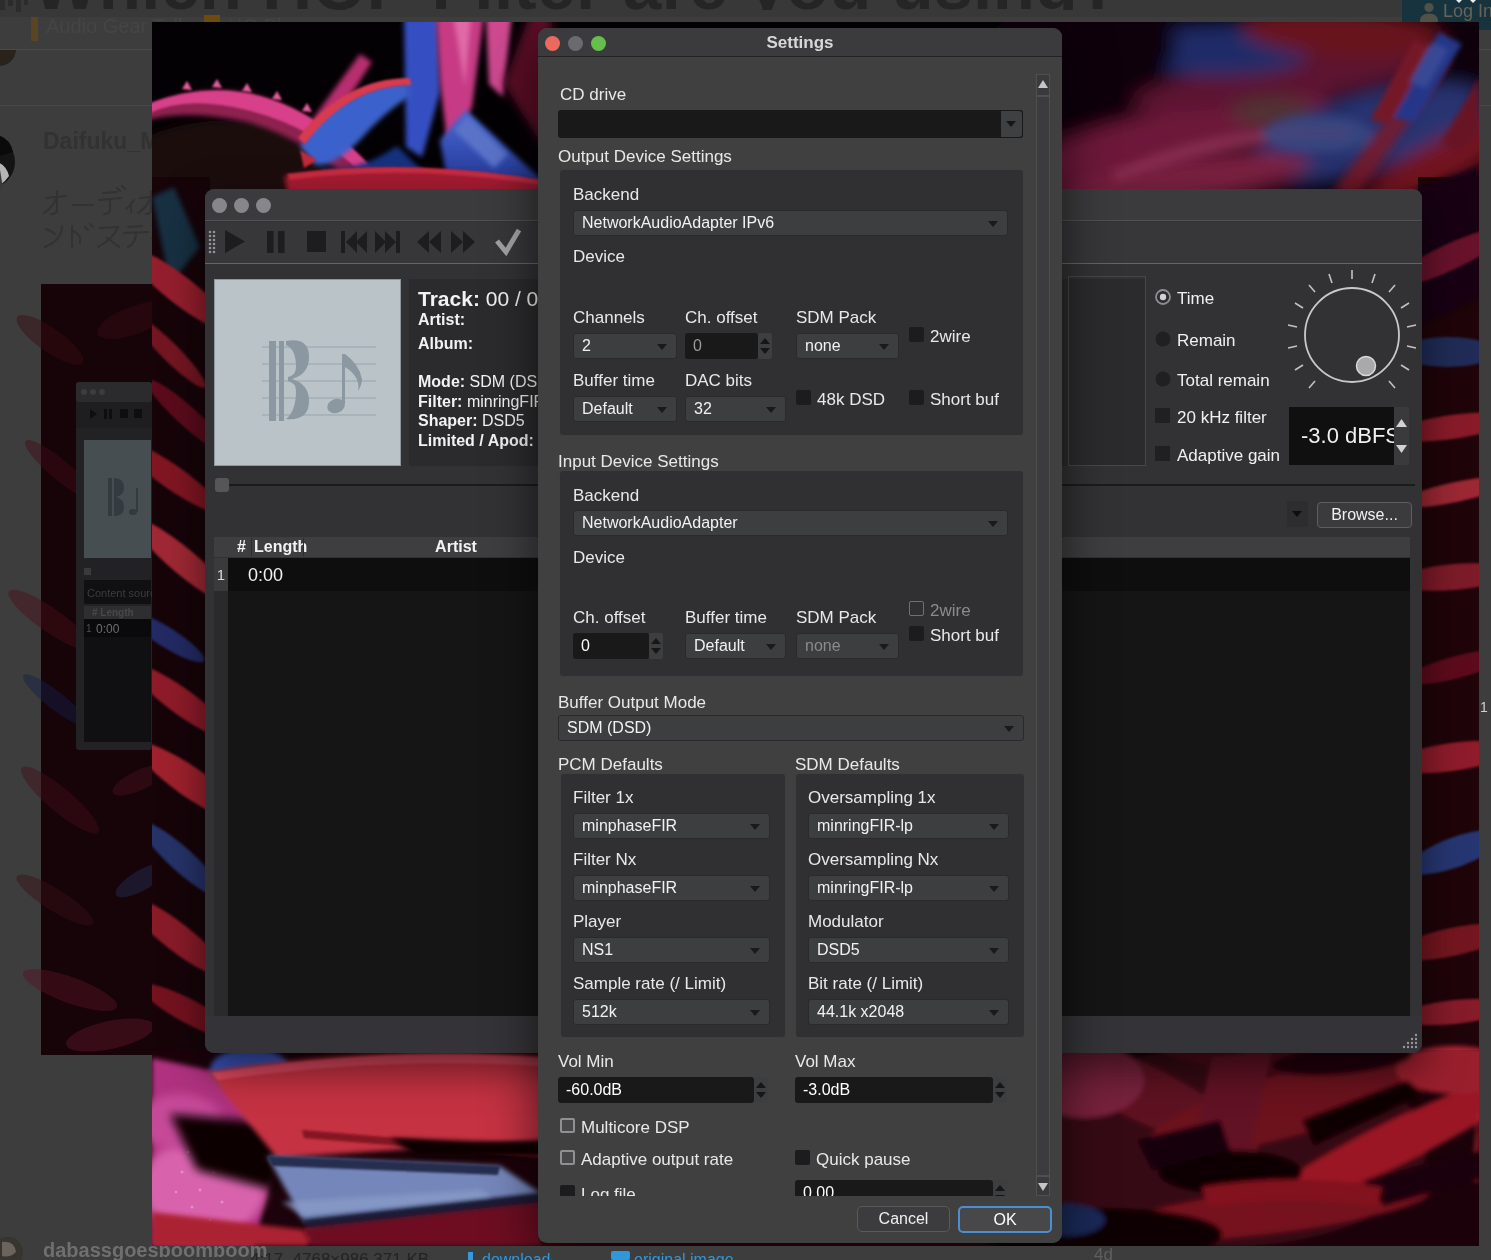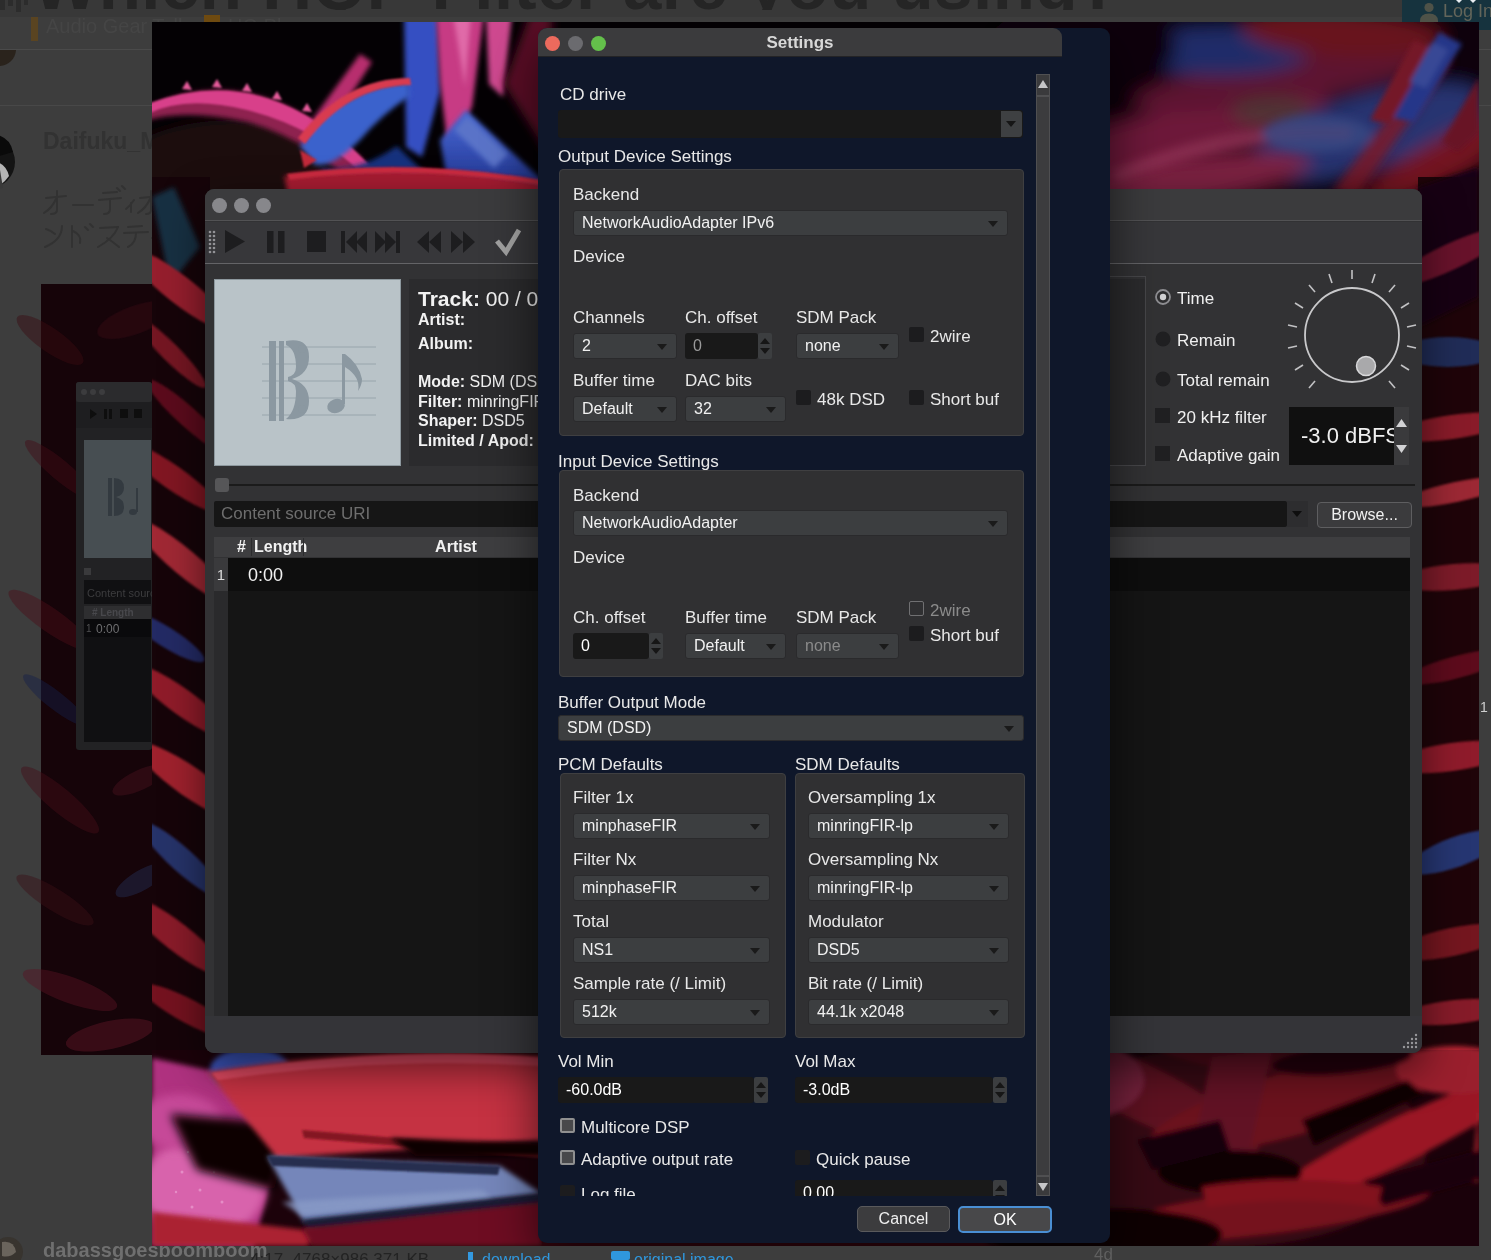--- a/index.html
+++ b/index.html
@@ -54,21 +54,21 @@
 .hdiv { position:absolute; top:1px; width:1px; height:18px; background:#2c2c2e; }
 #prow { position:absolute; left:23px; top:369px; width:1182px; height:33px; background:#0e0e0e; }
 #pgut1 { position:absolute; left:9px; top:369px; width:14px; height:33px; background:#3a3a3c;
   color:#dadada; font-size:15px; line-height:33px; text-align:center; }
 #plist { position:absolute; left:23px; top:402px; width:1182px; height:425px; background:#151515; }
 #pgut2 { position:absolute; left:9px; top:402px; width:14px; height:425px; background:#2a2a2c; }
 #mw-bot { position:absolute; left:0; top:827px; width:1217px; height:37px; background:#343438;
   border-radius:0 0 9px 9px; }
 
 
-#dlg { position:absolute; left:386px; top:6px; width:572px; height:1215px; background:#0f172a;
+#dlg { position:absolute; left:386px; top:6px; width:524px; height:1215px; background:#404040;
   border-radius:9px; box-shadow:0 18px 50px rgba(0,0,0,.6); }
 #dlg-tb { position:absolute; left:0; top:0; width:524px; height:29px; background:#3b3b3d;
   border-radius:9px 9px 0 0; border-bottom:1px solid #232325; }
 #dlg-tb .t { position:absolute; width:524px; text-align:center; top:5px; font-size:17px;
   font-weight:bold; color:#d8d8d8; }
 .lb { position:absolute; color:#e8e8e8; font-size:17px; white-space:nowrap; }
 .lbd { position:absolute; color:#8b8b8b; font-size:17px; white-space:nowrap; }
 .grp { position:absolute; border:1px solid #3f3f41; border-radius:4px; background:#303032; }
 .combo { position:absolute; height:26px; background:#3c3e40; border:1px solid #2a2a2c;
   border-radius:3px; color:#f1f1f1; font-size:16px; line-height:24px; padding-left:8px;
@@ -508,21 +508,20 @@
       </svg>
       <div class="abs" style="left:1084px;top:218px;width:105px;height:58px;background:#101010"></div>
       <div class="rlbl" style="left:1096px;top:228px;font-size:22px;line-height:38px">-3.0 dBFS</div>
       <div class="abs" style="left:1189px;top:218px;width:15px;height:58px;background:#3a3a3c"></div>
       <svg id="dbspin" style="position:absolute;left:1189px;top:218px" width="15" height="58" viewBox="0 0 15 58">
         <path d="M7.5 12 L13 20 L2 20 Z" fill="#d2d2d4"></path>
         <path d="M7.5 46 L13 38 L2 38 Z" fill="#d2d2d4"></path>
       </svg>
       <div class="abs" style="left:24px;top:295px;width:1186px;height:2px;background:#1b1b1b"></div>
       <div class="abs" style="left:10px;top:289px;width:14px;height:14px;background:#565658;border-radius:3px"></div>
-      <div id="uri">Content source URI</div>
       <div id="uribtn"></div>
       <div id="uriarr" style="position:absolute;left:1087px;top:322px;width:0;height:0;border-left:5px solid transparent;border-right:5px solid transparent;border-top:6px solid #0e0e0e"></div>
       <div id="browse">Browse...</div>
       <div id="phead">
         <div class="hcell" style="left:23px">#</div>
         <div class="hcell" style="left:40px;width:49px;text-align:center">Length</div>
         <div class="hcell" style="left:89px;width:306px;text-align:center">Artist</div>
         <div class="hcell" style="left:395px;width:400px;text-align:center">Album</div>
         <div class="hcell" style="left:795px;width:302px;">Song</div>
         <div class="hdiv" style="left:37px"></div>
@@ -611,21 +610,21 @@
         <div class="lb" style="left:20px;top:636px">Buffer Output Mode</div>
         <div class="combo" style="left:20px;top:658px;width:466px">SDM (DSD)<i class="arr"></i></div>
         <div class="lb" style="left:20px;top:698px">PCM Defaults</div>
         <div class="lb" style="left:257px;top:698px">SDM Defaults</div>
         <div class="grp" style="left:22px;top:716px;width:226px;height:265px"></div>
         <div class="grp" style="left:257px;top:716px;width:230px;height:265px"></div>
         <div class="lb" style="left:35px;top:731px">Filter 1x</div>
         <div class="combo" style="left:35px;top:756px;width:197px">minphaseFIR<i class="arr"></i></div>
         <div class="lb" style="left:35px;top:793px">Filter Nx</div>
         <div class="combo" style="left:35px;top:818px;width:197px">minphaseFIR<i class="arr"></i></div>
-        <div class="lb" style="left:35px;top:855px">Total</div>
+        <div class="lb" style="left:35px;top:855px">Player</div>
         <div class="combo" style="left:35px;top:880px;width:197px">NS1<i class="arr"></i></div>
         <div class="lb" style="left:35px;top:917px">Sample rate (/ Limit)</div>
         <div class="combo" style="left:35px;top:942px;width:197px">512k<i class="arr"></i></div>
         <div class="lb" style="left:270px;top:731px">Oversampling 1x</div>
         <div class="combo" style="left:270px;top:756px;width:201px">minringFIR-lp<i class="arr"></i></div>
         <div class="lb" style="left:270px;top:793px">Oversampling Nx</div>
         <div class="combo" style="left:270px;top:818px;width:201px">minringFIR-lp<i class="arr"></i></div>
         <div class="lb" style="left:270px;top:855px">Modulator</div>
         <div class="combo" style="left:270px;top:880px;width:201px">DSD5<i class="arr"></i></div>
         <div class="lb" style="left:270px;top:917px">Bit rate (/ Limit)</div>

